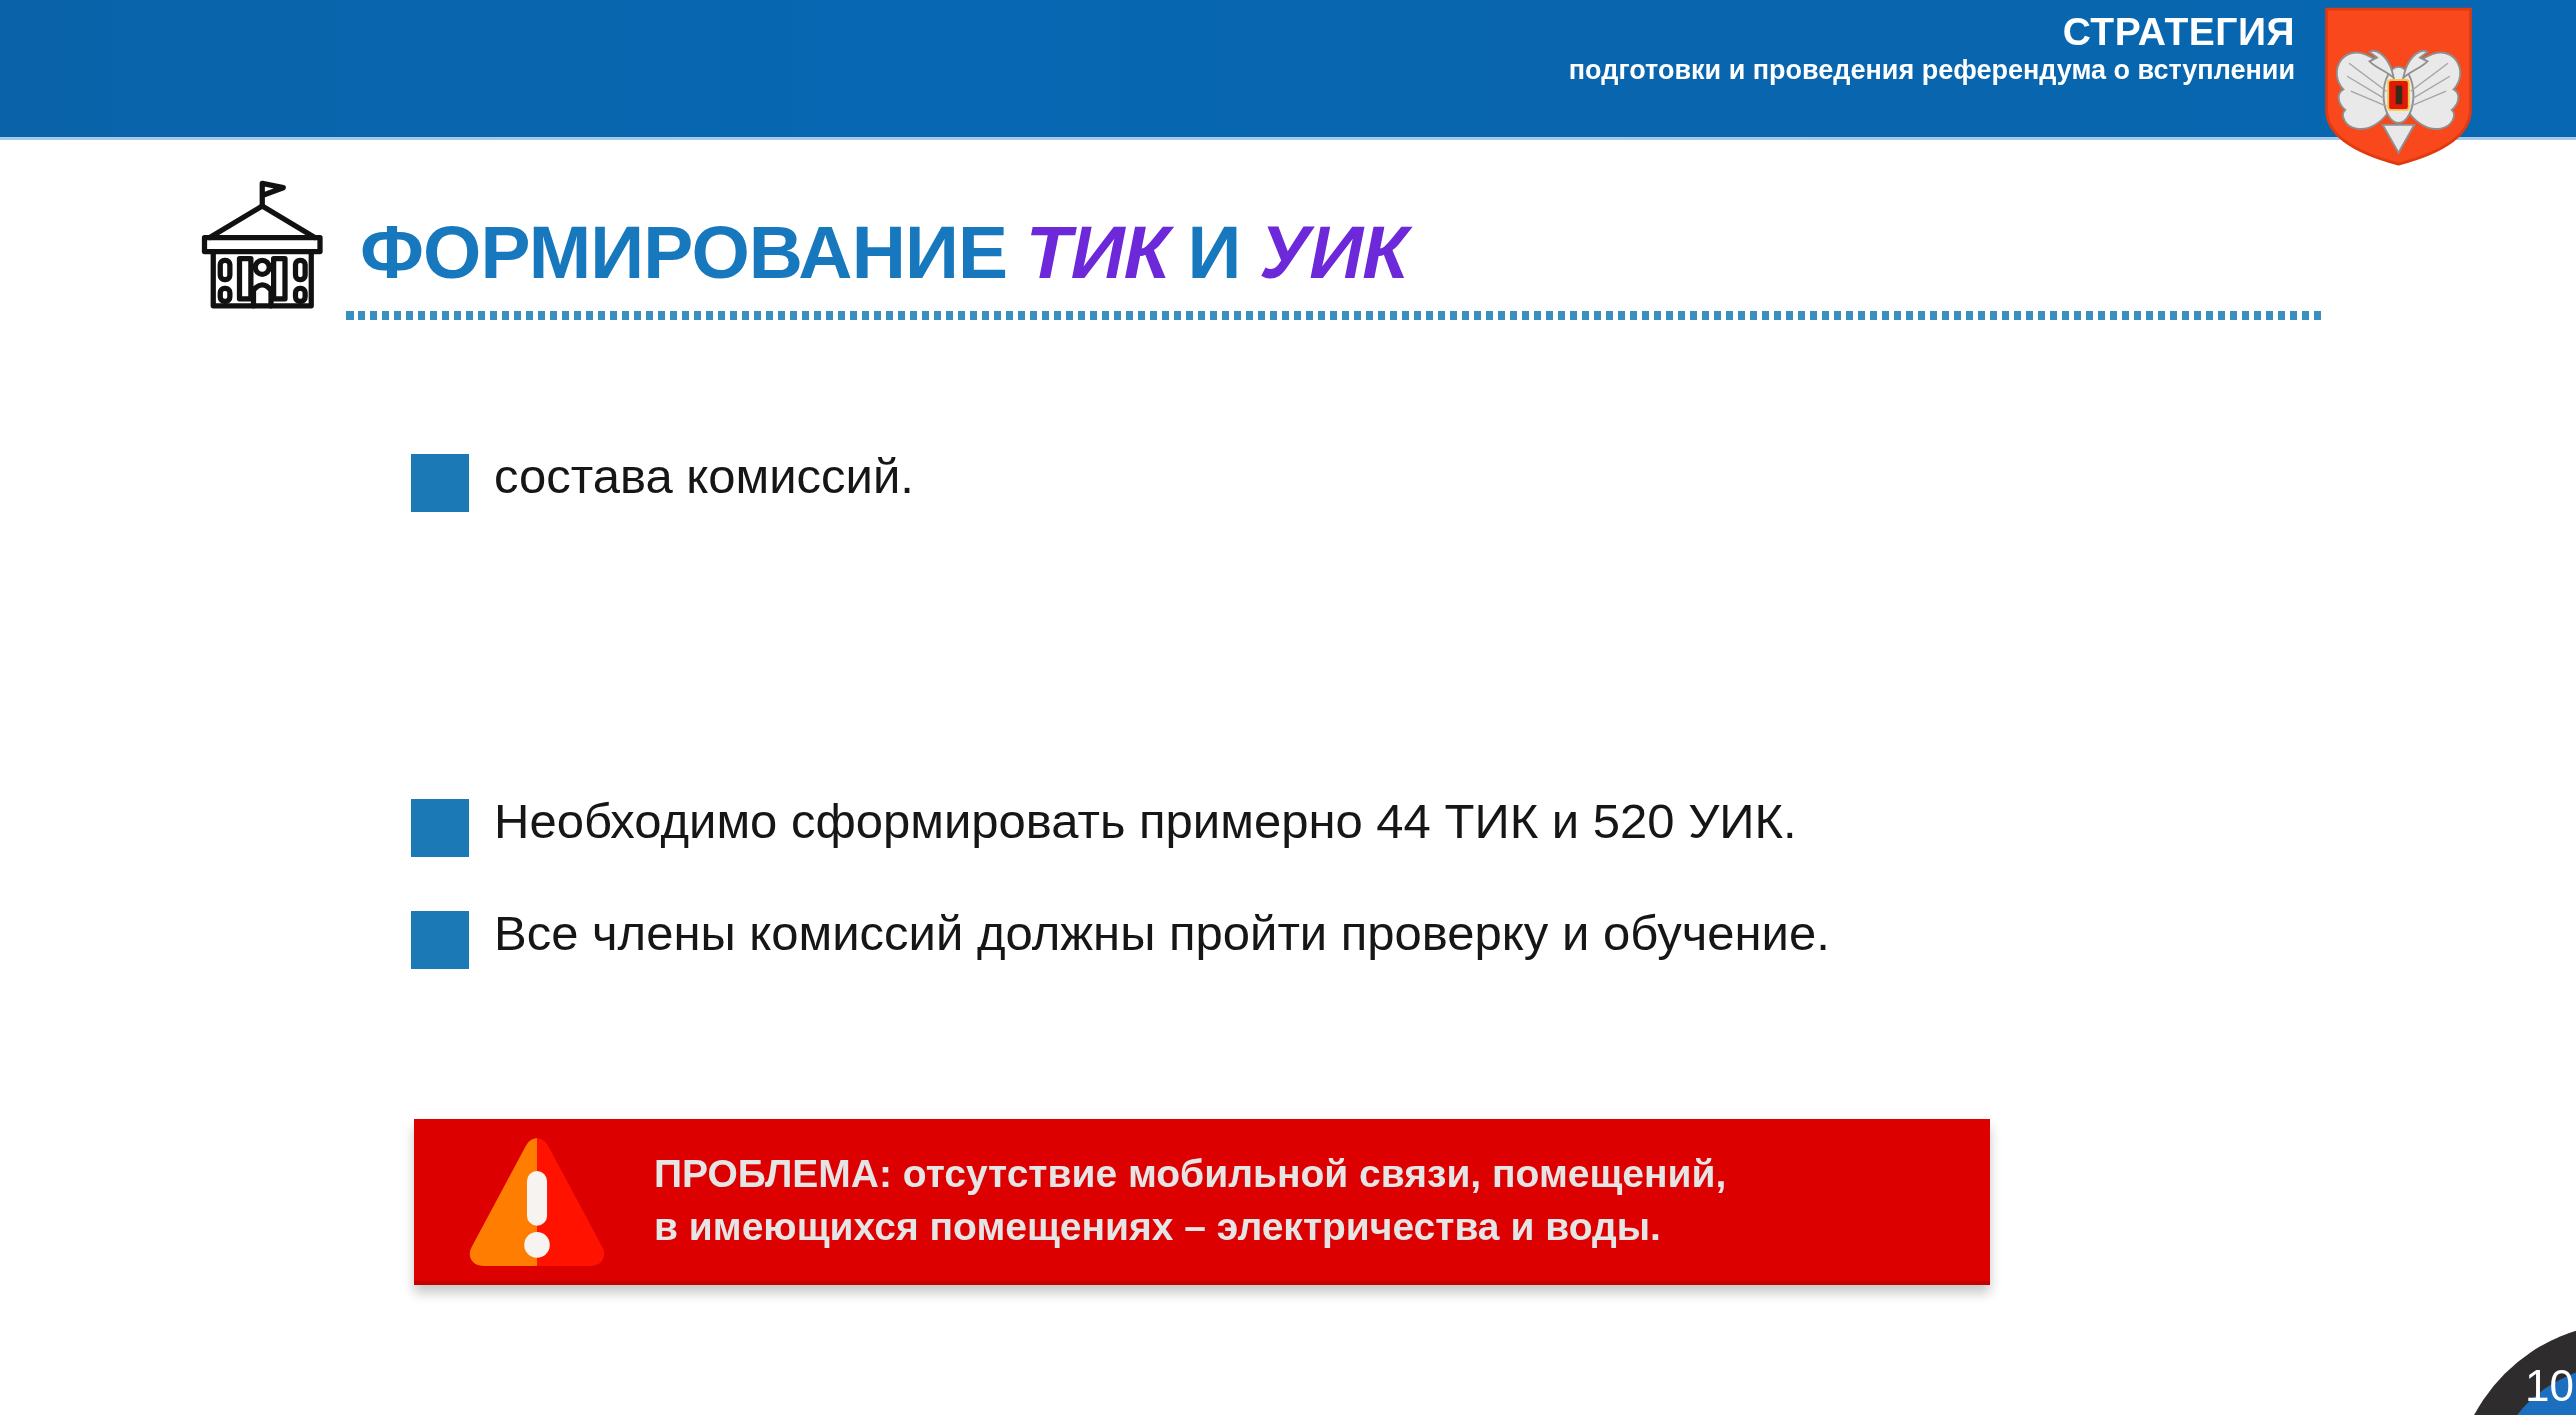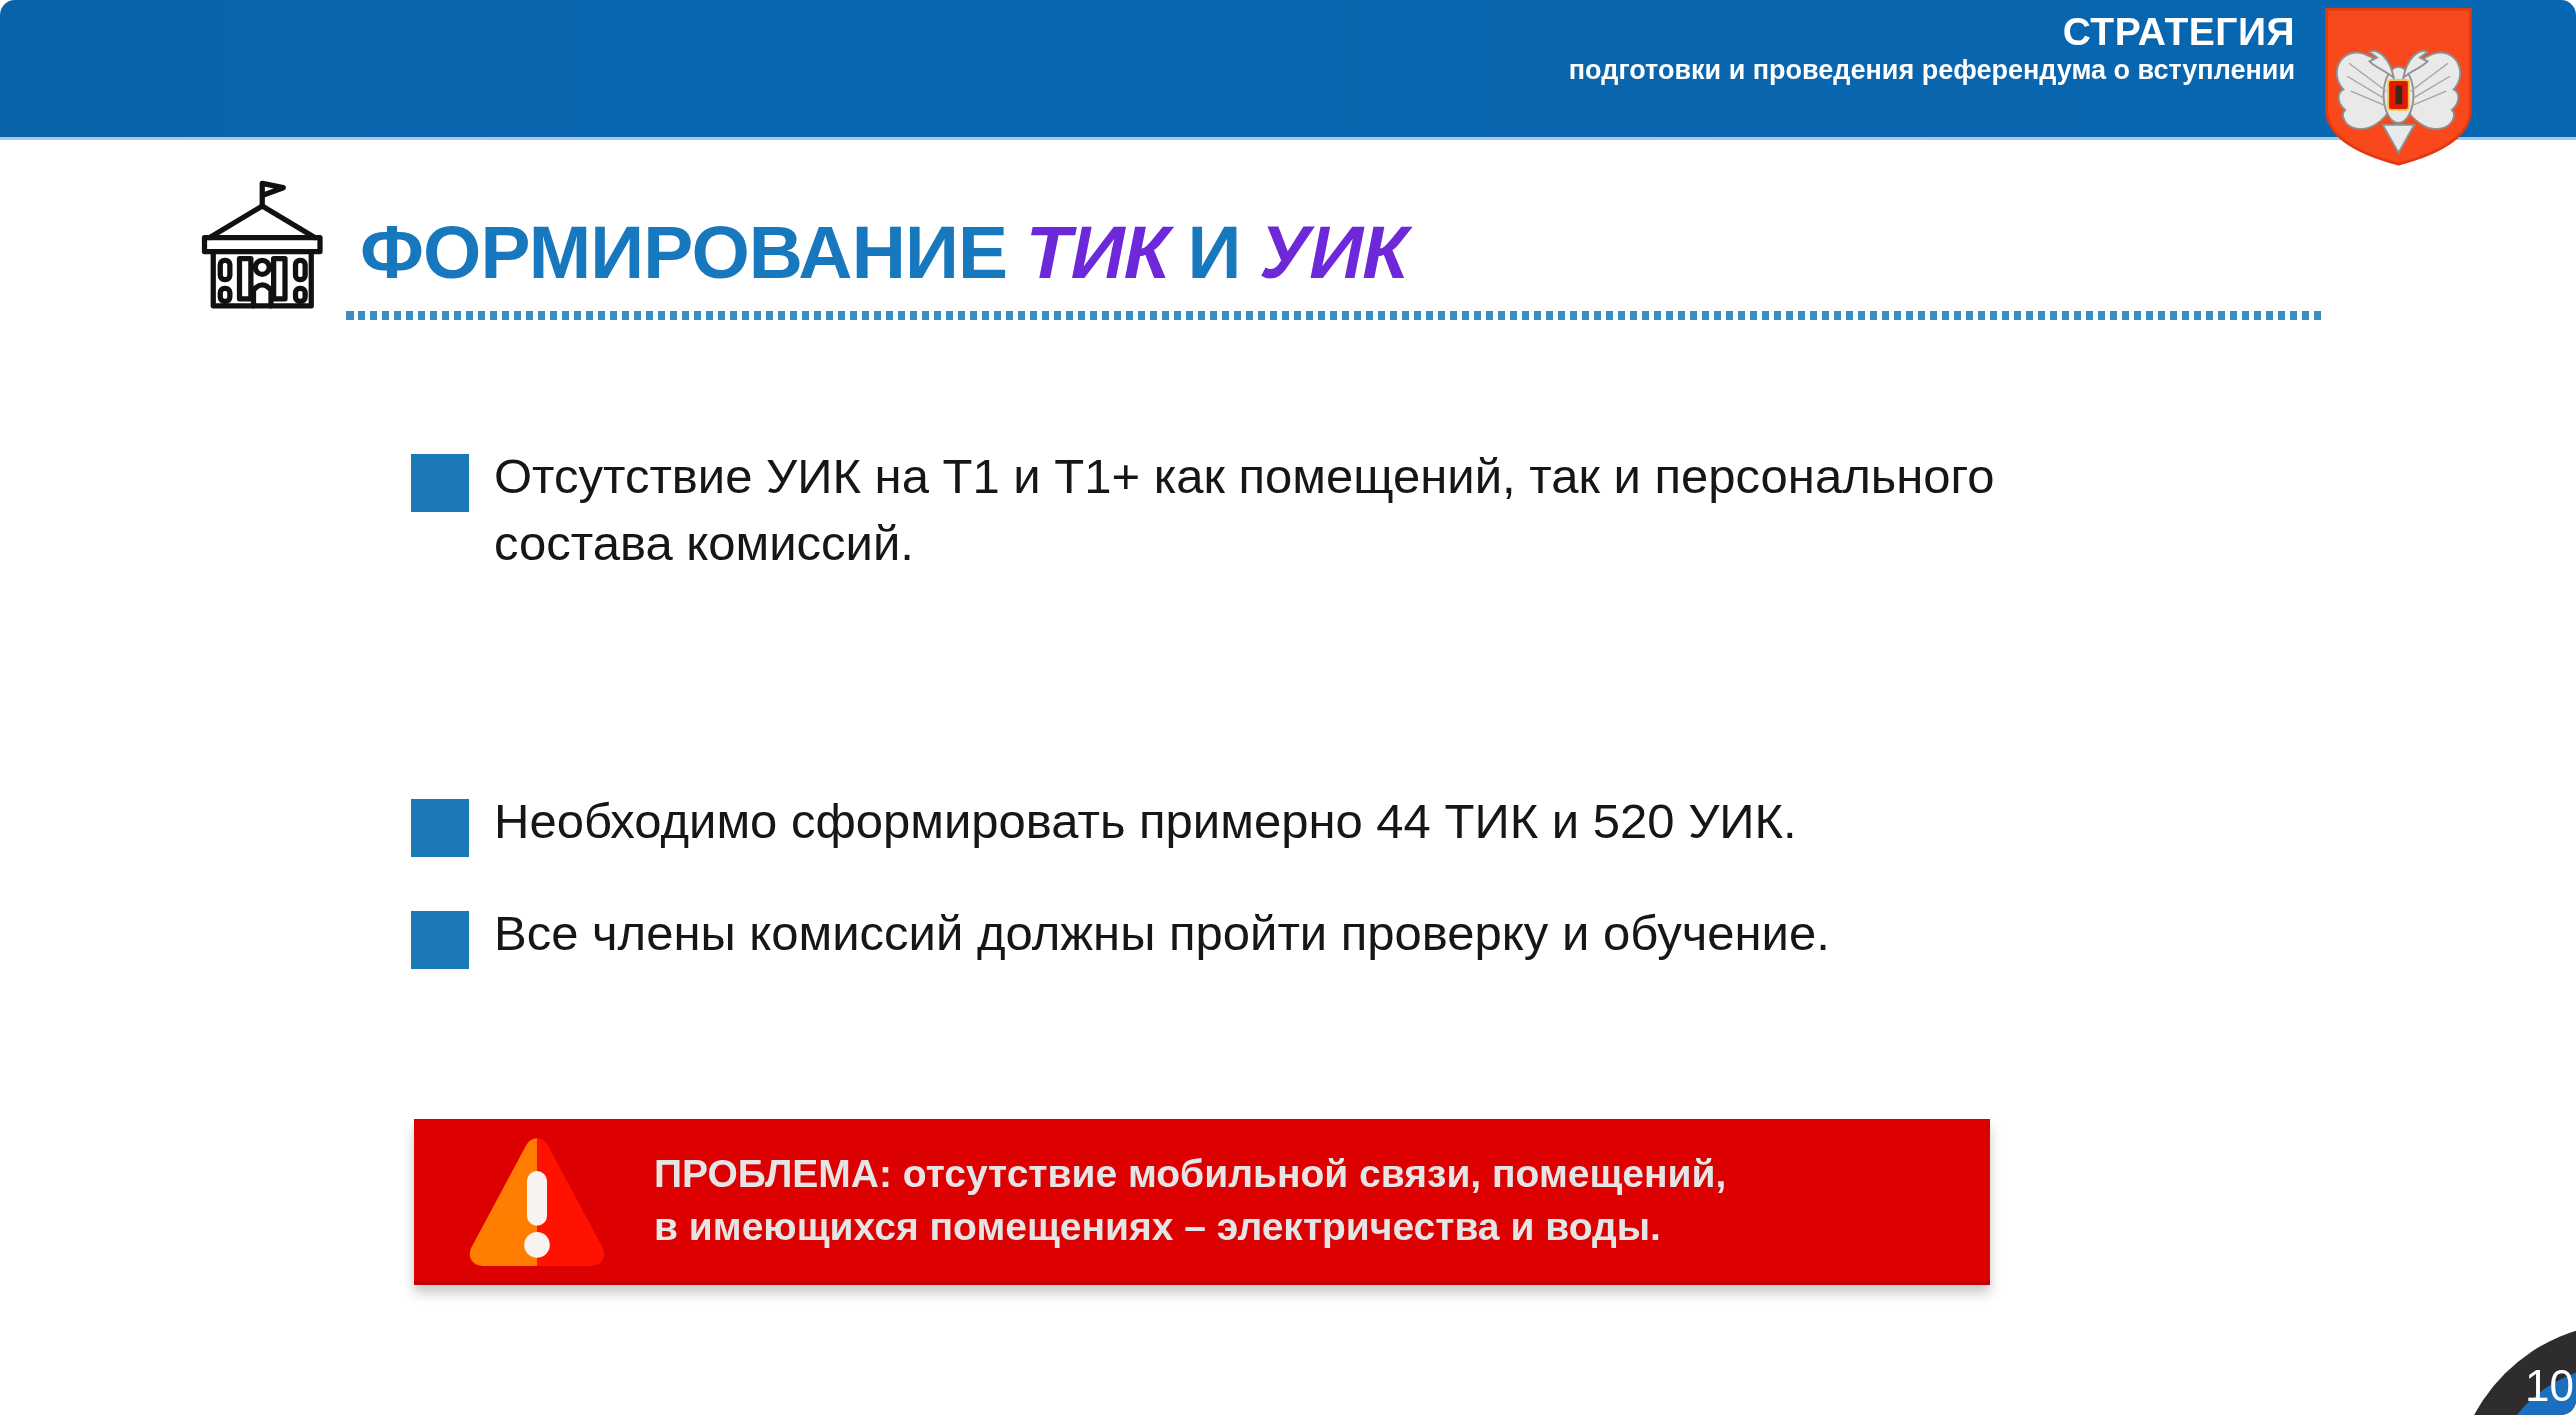--- a/index.html
+++ b/index.html
@@ -1,19 +1,19 @@
 <!DOCTYPE html>
 <html style="font-size:15px"><head>
 <meta charset="utf-8">
 <style>
   * { margin:0; padding:0; box-sizing:border-box; }
   html,body { width:2576px; height:1415px; overflow:hidden; }
   body { font-family:"Liberation Sans","DejaVu Sans",sans-serif; background:#ffffff; }
 
-  .slide { position:relative; width:2576px; height:1415px; background:#ffffff; overflow:hidden;border-radius:15px; }
+  .slide { position:relative; width:2576px; height:1415px; background:#ffffff; overflow:hidden; }
 
   
   .header {
     position:absolute; left:0; top:0; width:2576px; height:140px;
     background:linear-gradient(90deg,#0a63a9 0%,#0767b2 35%,#0965ad 70%,#0767b2 100%);
     border-bottom:3.7px solid #a5c9e6;
   }
   .header-text { position:absolute; top:7.5px; right:281px; text-align:right; color:#ffffff; }
   .header-title { font-size:39px; font-weight:700; line-height:47px; letter-spacing:0.5px; white-space:nowrap; }
   .header-sub { font-size:27px; font-weight:700; line-height:31px; white-space:nowrap; }
@@ -103,21 +103,20 @@
   </svg>
 
   <div class="heading">
     <span class="w hl-blue">ФОРМИРОВАНИЕ</span><span class="w hl-red">ТИК</span><span class="w hl-blue">И</span><span class="w hl-red">УИК</span>
   </div>
   <div class="dotted-line"></div>
 
   <div class="bullet-item b1">
     <span class="bullet-square"></span>
     <div class="bullet-text">
-      <span class="bl">Отсутствие УИК на Т1 и Т1+ как помещений, так и персонального</span>
       <span class="bl">состава комиссий.</span>
     </div>
   </div>
   <div class="bullet-item b3">
     <span class="bullet-square"></span>
     <div class="bullet-text">
       <span class="bl">Необходимо сформировать примерно 44 ТИК и 520 УИК.</span>
     </div>
   </div>
   <div class="bullet-item b4">

